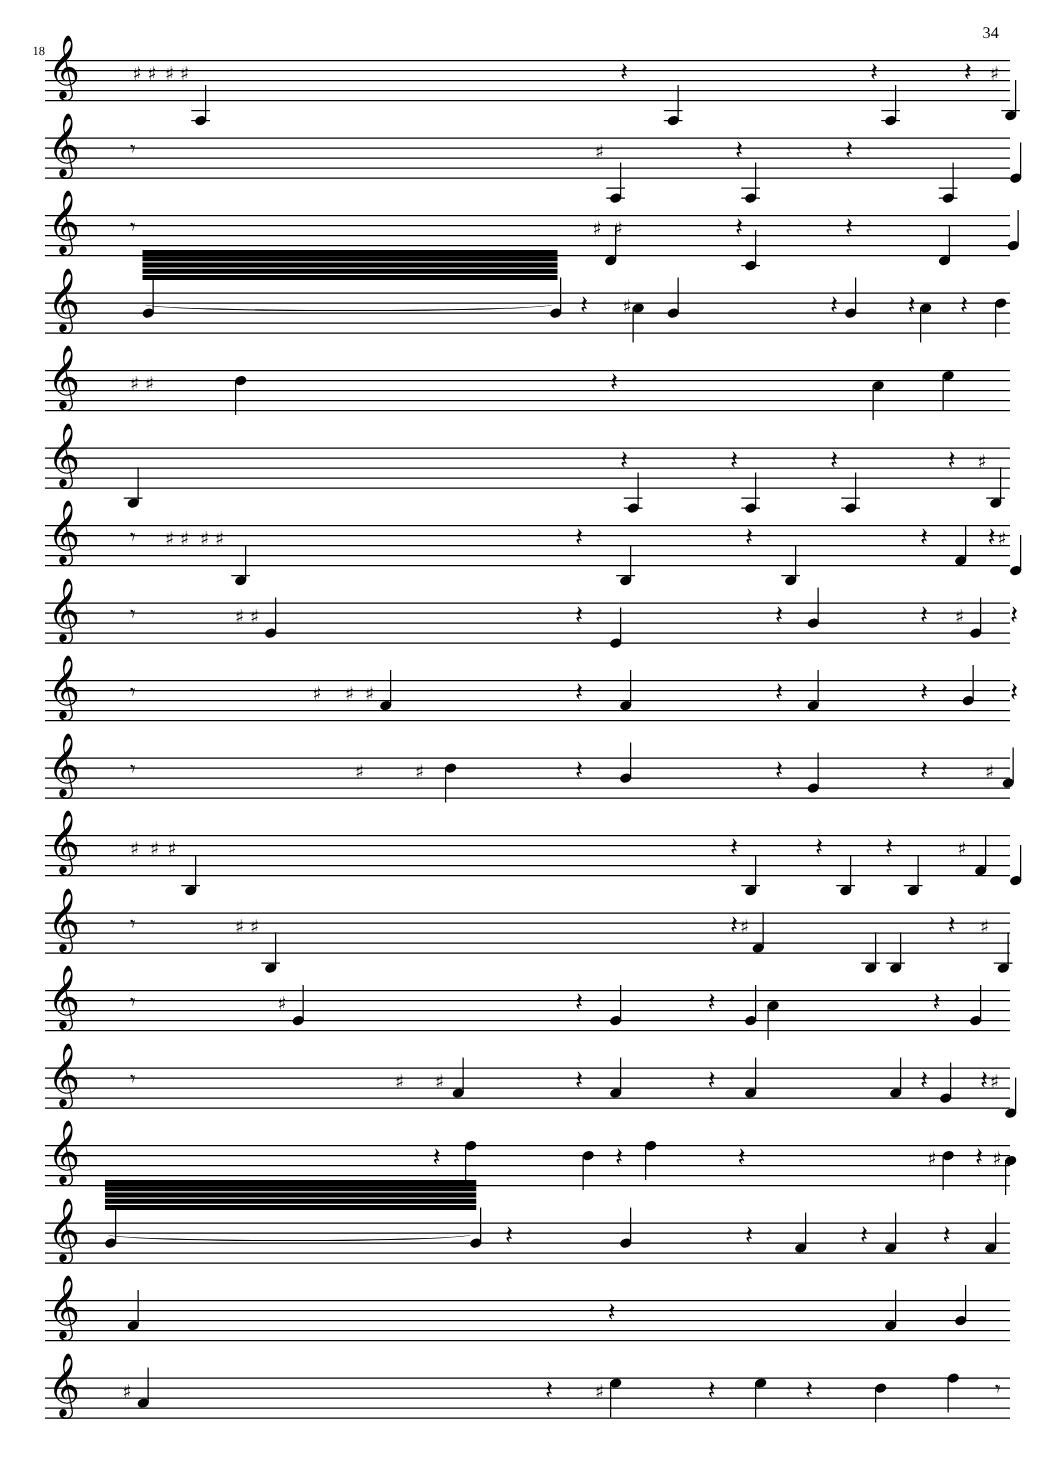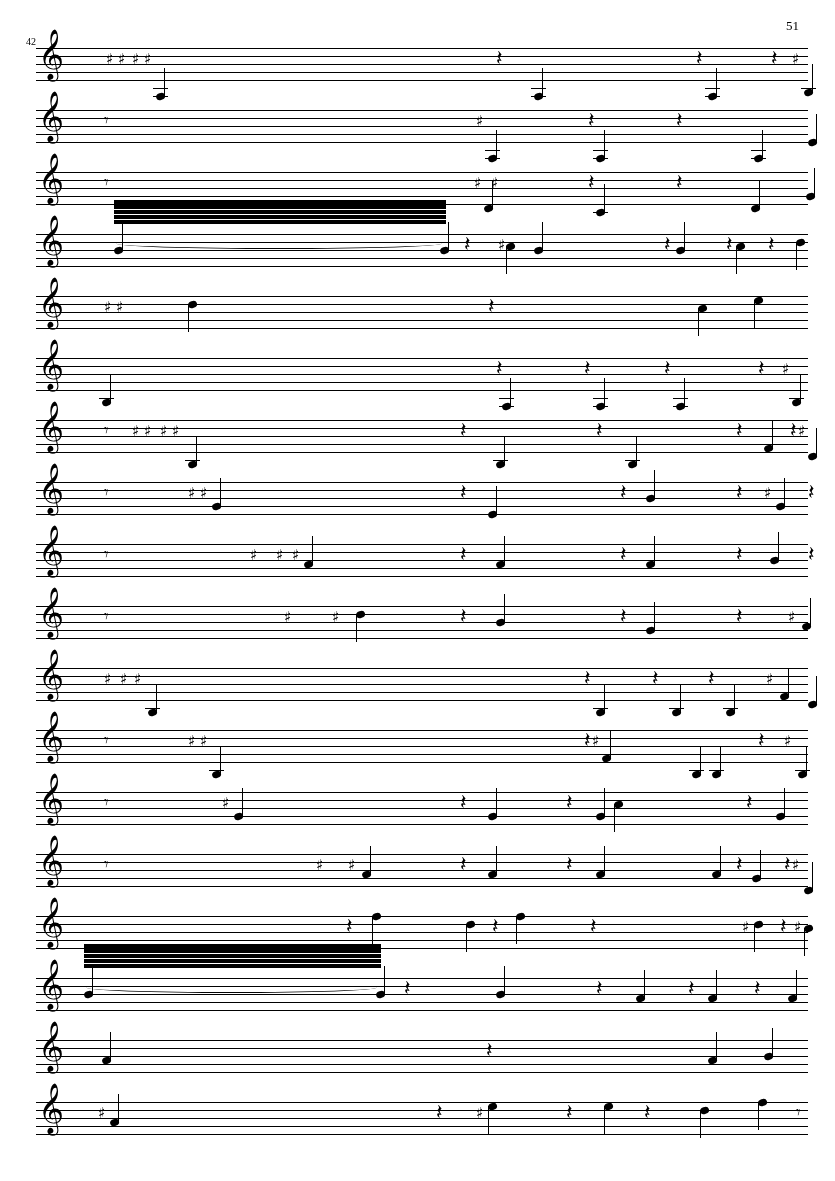--- a/index.html
+++ b/index.html
@@ -121,22 +121,22 @@
     height: 10px;
     border-bottom: 1.3px solid #000;
     border-radius: 50%;
   }
 </style>
 </head>
 <body>
 
 <div id="page">
 
-  <div class="pagenum right">51</div>
-  <div class="measnum">42</div>
+  <div class="pagenum right">34</div>
+  <div class="measnum">18</div>
 
   <div id="systems">
       <div class="system" style="top: 48px;">
         <div class="staff">
           <div class="line l0"></div>
           <div class="line l1"></div>
           <div class="line l2"></div>
           <div class="line l3"></div>
           <div class="line l4"></div>
         </div>

